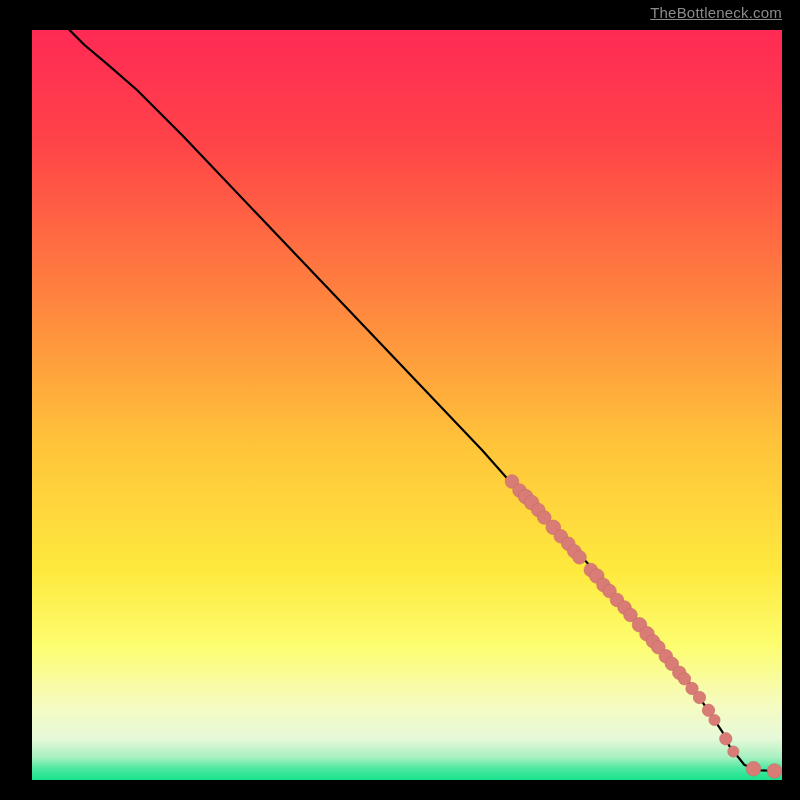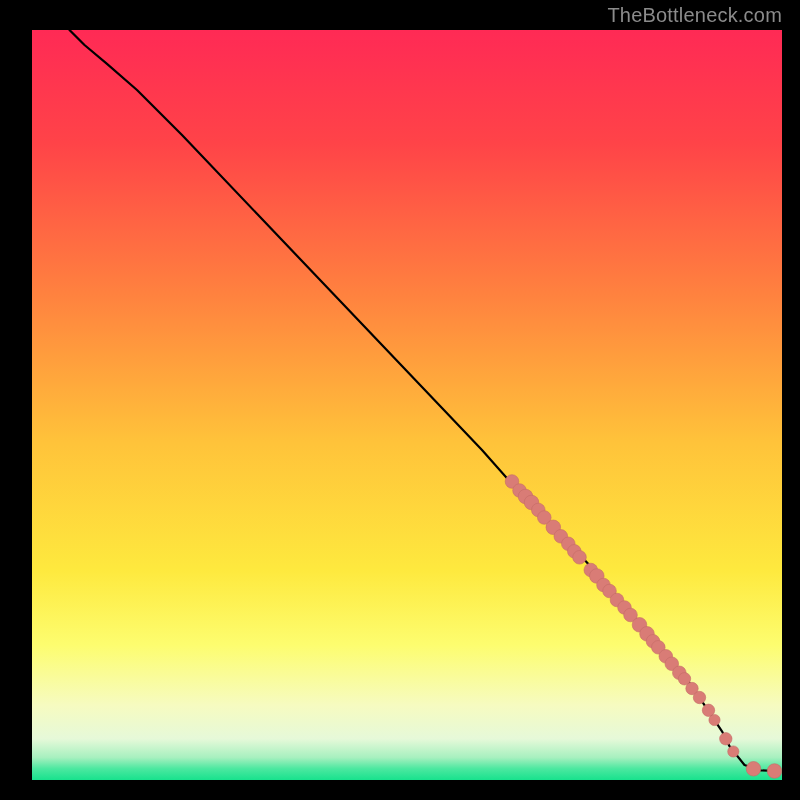--- a/index.html
+++ b/index.html
@@ -15,23 +15,24 @@
     position: relative;
     width: 800px;
     height: 800px;
     background: #000;
   }
   .attribution {
     position: absolute;
     top: 4px;
     right: 18px;
     color: #8b8b8b;
-    font-size: 20px;
+    font-size: 15px;
     font-weight: 500;
     letter-spacing: 0.2px;
+    text-decoration: underline;
   }
   .plot-wrap {
     position: absolute;
     left: 32px;
     top: 30px;
     width: 750px;
     height: 750px;
   }
   svg { display: block; }
 </style>

